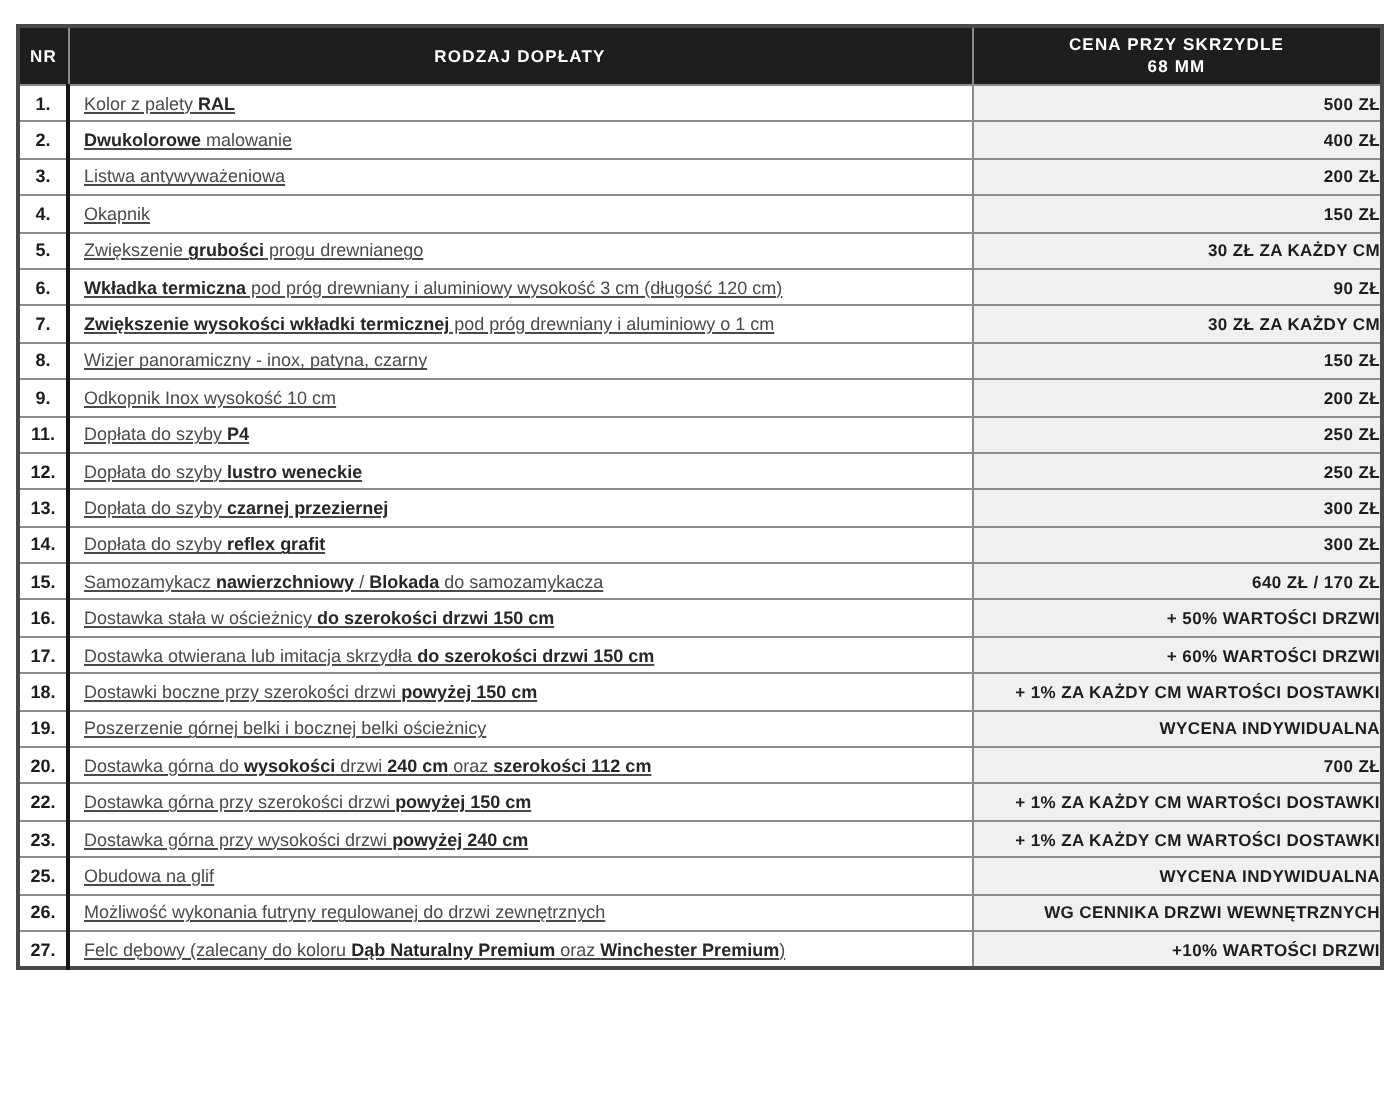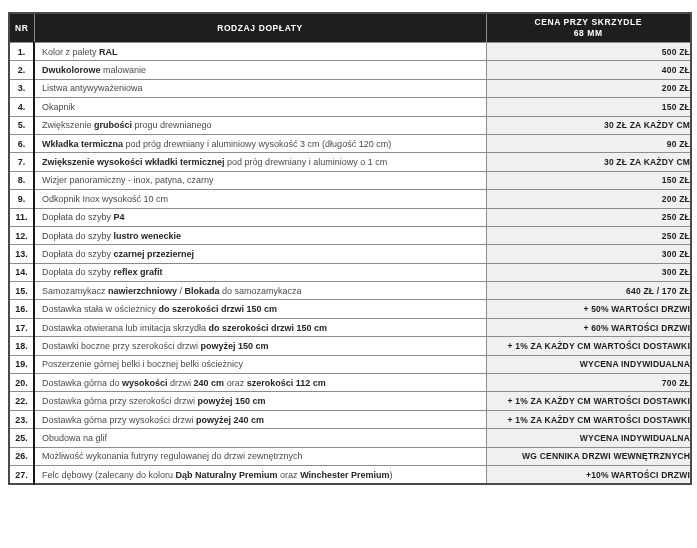--- a/index.html
+++ b/index.html
@@ -50,20 +50,21 @@
   }
   td.nr {
     text-align: center;
     font-weight: bold;
     color: #1c1c1c;
     border-right: 2px solid #161616;
   }
   td.desc {
     padding-left: 7px;
     color: #4a4a4a;
+    text-decoration: underline;
   }
   td.desc b { color: #262626; }
   td.price {
     background: #f0f0f0;
     text-align: right;
     font-weight: bold;
     color: #1d1d1d;
     font-size: 8.5px;
     letter-spacing: 0.2px;
   }

